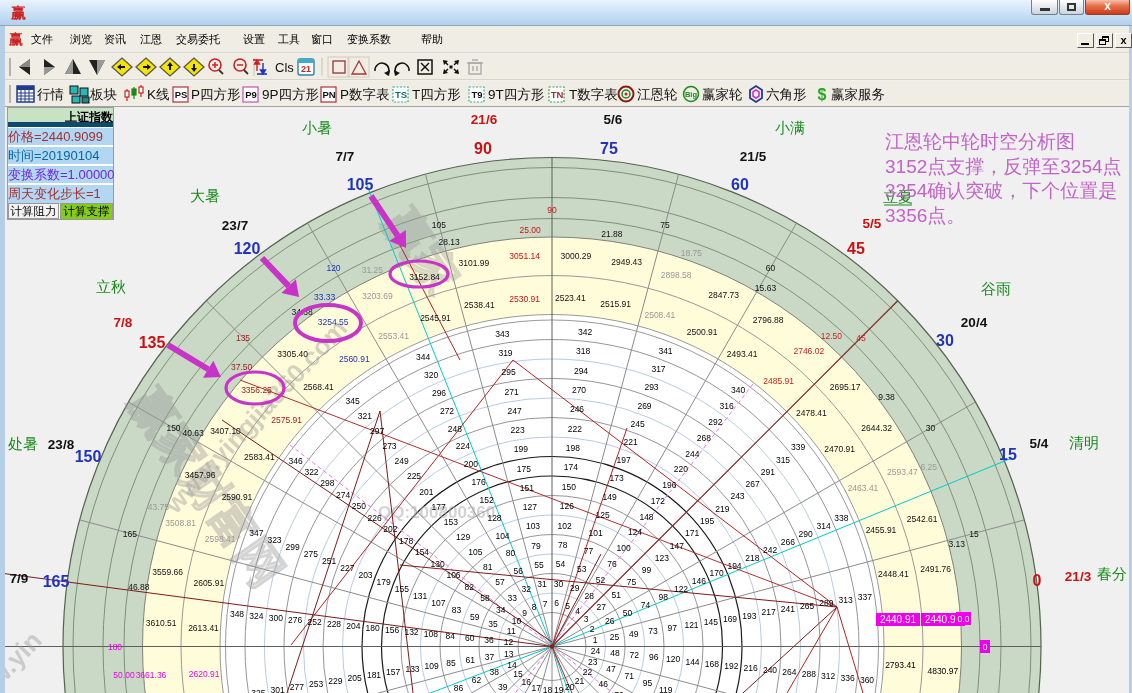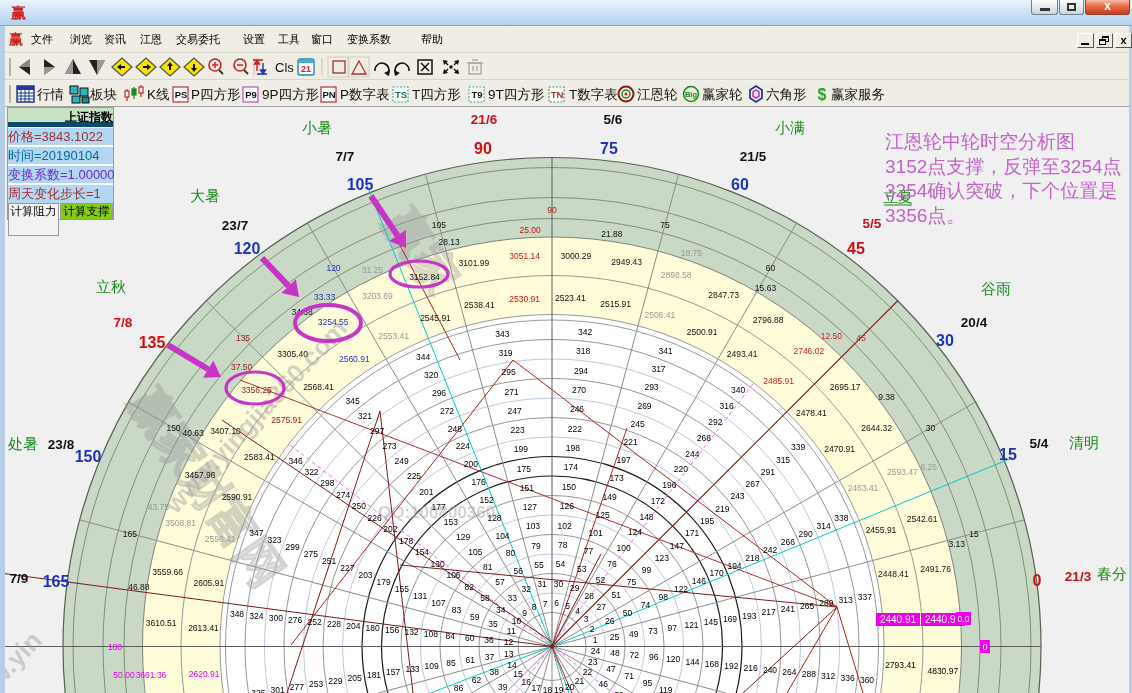--- a/index.html
+++ b/index.html
@@ -745,24 +745,24 @@
 
 <text x="822" y="19" font-size="16" font-weight="bold" fill="#2aa52a" text-anchor="middle" font-family="Liberation Sans, sans-serif">$</text>
 <text x="831" y="18" font-size="13.5" fill="#111" font-family="Liberation Sans, sans-serif">赢家服务</text>
 </svg>
 </div>
 
 <div class="abs" style="left:7px;top:107px;width:107px;height:113px;background:#fff;border:1px solid #999">
 
   <div class="abs" style="left:0;top:0;width:105px;height:19px;background:#c8e2c4;border-bottom:5px solid #0c4a6e;text-align:right;font-size:12px;font-weight:bold;line-height:19px">上证指数</div>
 
-  <div class="abs" style="left:0;top:20px;width:105px;height:17px;background:#b3d6f2;color:#a03333;font-size:13px;line-height:17px;white-space:nowrap">价格=3843.1022</div>
+  <div class="abs" style="left:0;top:20px;width:105px;height:17px;background:#b3d6f2;color:#a03333;font-size:13px;line-height:17px;white-space:nowrap">价格=2440.9099</div>
 
   <div class="abs" style="left:0;top:39px;width:105px;height:17px;background:#b3d6f2;color:#0369a1;font-size:13px;line-height:17px;white-space:nowrap">时间=20190104</div>
 
   <div class="abs" style="left:0;top:58px;width:105px;height:17px;background:#b3d6f2;color:#6d28d9;font-size:13px;line-height:17px;white-space:nowrap">变换系数=1.00000</div>
 
   <div class="abs" style="left:0;top:77px;width:105px;height:19px;background:#b3d6f2;color:#a03333;font-size:13px;line-height:17px;white-space:nowrap">周天变化步长=1</div>
 
-  <div class="abs" style="left:0;top:95px;width:51px;height:33px;background:#f2f2f2;border:1px solid #999;font-size:11.5px;text-align:center;line-height:15px;white-space:nowrap;overflow:hidden">计算阻力</div>
+  <div class="abs" style="left:0;top:95px;width:51px;height:16px;background:#f2f2f2;border:1px solid #999;font-size:11.5px;text-align:center;line-height:15px;white-space:nowrap;overflow:hidden">计算阻力</div>
 
   <div class="abs" style="left:52px;top:95px;width:53px;height:17px;background:#84cc16;border:1px solid #999;font-size:11.5px;text-align:center;line-height:15px;white-space:nowrap;overflow:hidden">计算支撑</div>
 </div>
 
 </body></html>

